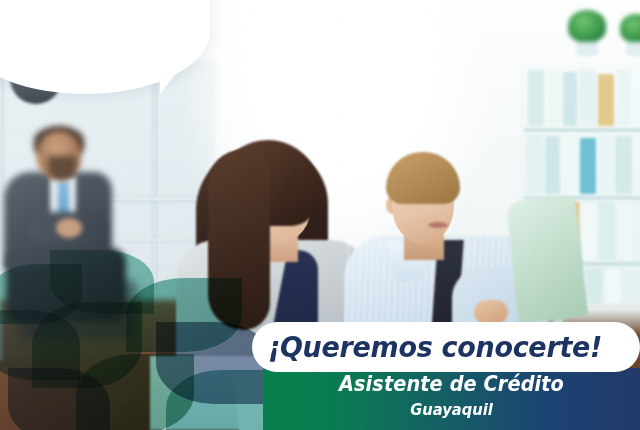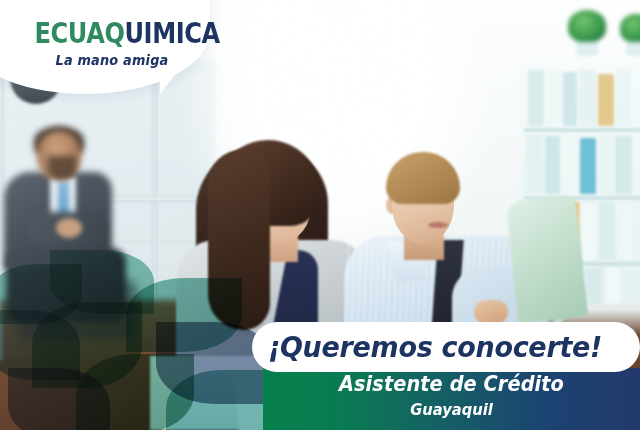--- a/index.html
+++ b/index.html
@@ -415,26 +415,20 @@
       <div class="leaf" style="left:96px;top:104px;width:118px;height:80px;background:#1c7a58;"></div>
       <div class="leaf b" style="left:28px;top:118px;width:102px;height:74px;background:#26487a;"></div>
       <div class="leaf" style="left:186px;top:120px;width:110px;height:76px;background:#1f8d84;"></div>
     </div>
 
     <div class="overlay-soft"></div>
   </div>
 
   <div class="logo-plate"></div>
   <div class="logo-point"></div>
-  <div class="logo-wrap">
-    <div class="logo-word">
-      <span class="logo-a">ECUAQ</span><span class="logo-b">UIMICA</span>
-    </div>
-    <div class="logo-tag">La mano amiga</div>
-  </div>
 
   <div class="band"></div>
   <div class="headline-pill-ext"></div>
   <div class="headline-pill"></div>
   <div class="headline">¡Queremos conocerte!</div>
   <div class="role">Asistente de Crédito</div>
   <div class="city">Guayaquil</div>
 
 </div>
 

